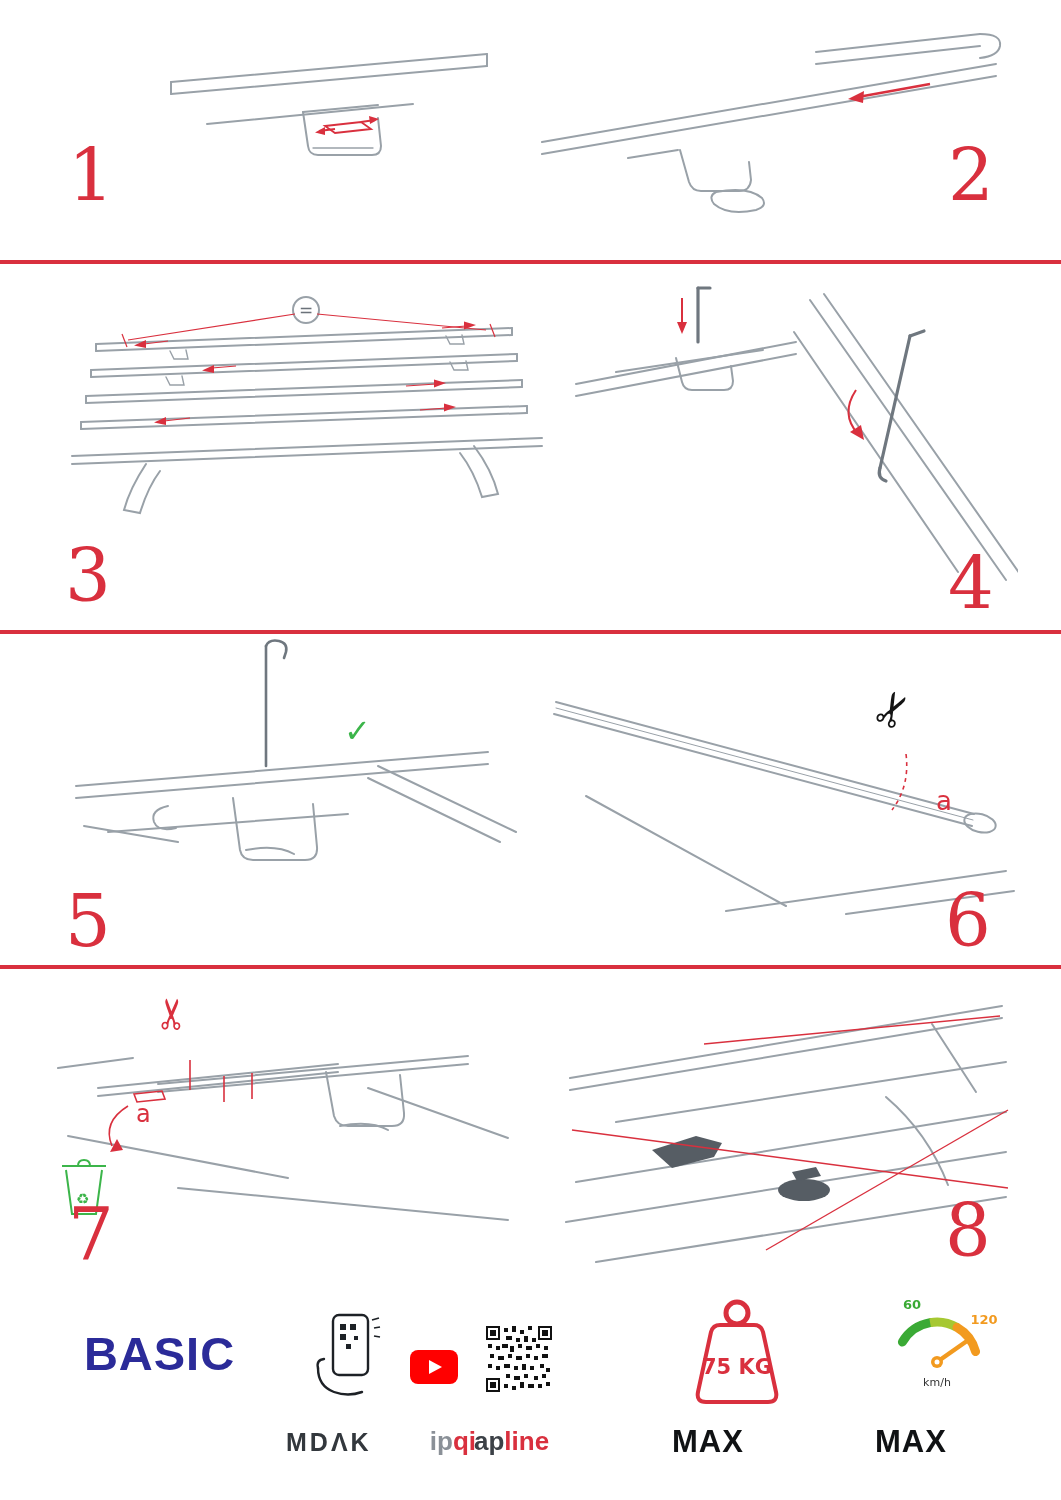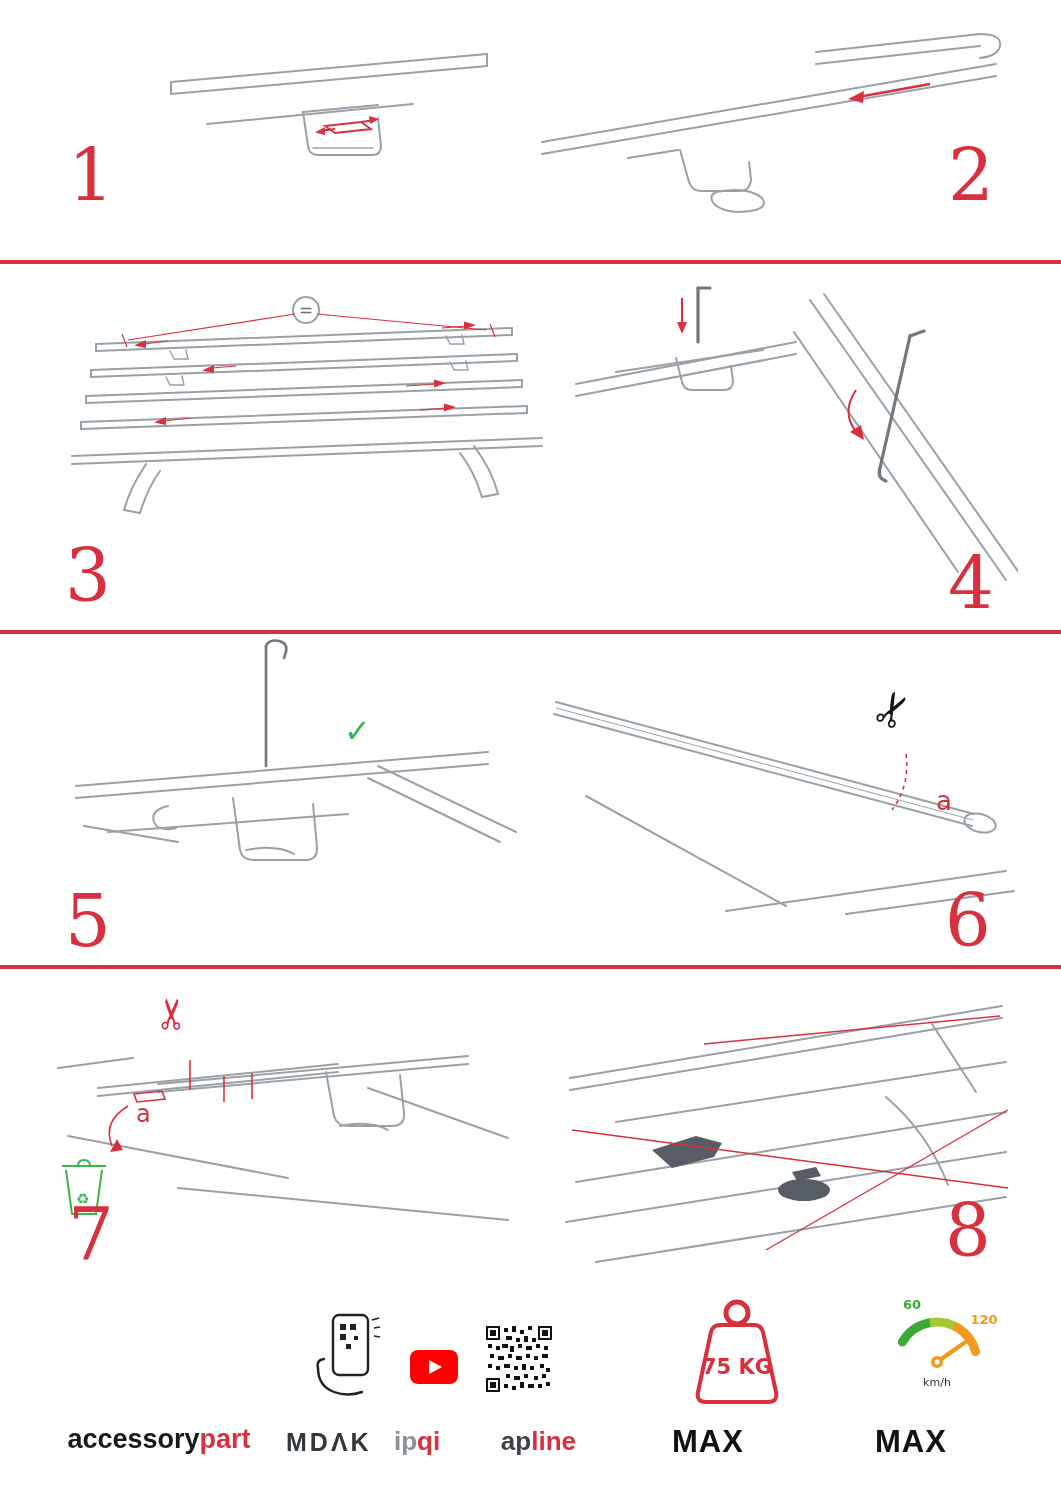--- a/index.html
+++ b/index.html
@@ -9,23 +9,23 @@
   .illus{position:absolute}
   .step-num{position:absolute;font-family:"DejaVu Serif",serif;font-size:72px;line-height:1;color:#d9303e}
   .divider{position:absolute;left:0;width:1061px;height:4px;background:#d9303e}
   .basic{position:absolute;left:52px;top:1326px;width:215px;text-align:center;
          font-weight:800;font-size:47px;letter-spacing:1px;color:#2b2b99}
   .accpart{position:absolute;left:30px;top:1424px;width:258px;text-align:center;
            font-size:27px;font-weight:700;color:#17181a}
   .red-text{color:#d9303e}
   .mdak{position:absolute;left:286px;top:1428px;width:124px;text-align:left;
         font-size:25px;font-weight:700;letter-spacing:3px;color:#33383d}
-  .ipqi{position:absolute;left:394px;top:1426px;width:82px;text-align:left;
+  .ipqi{position:absolute;left:394px;top:1426px;width:82px;text-align:right;
         font-size:26px;font-weight:600;color:#8a9097}
-  .apline{position:absolute;left:474px;top:1426px;width:102px;text-align:right;
+  .apline{position:absolute;left:474px;top:1426px;width:102px;text-align:left;
           font-size:26px;font-weight:600;color:#3c4147}
   .max{position:absolute;font-size:31px;font-weight:700;color:#101214;letter-spacing:1px}
   svg text{font-family:"DejaVu Sans",sans-serif}
 </style>
 </head>
 <body>
 
 <div class="page">
 
   <svg class="illus" style="left:155px;top:28px" width="340" height="215" viewBox="0 0 340 215">
@@ -238,23 +238,21 @@
       <path d="M236 190 l24 -5 5 9 -24 5 z"></path>
     </g>
     <g stroke="#d9303e" stroke-width="1.4" fill="none">
       <path d="M16 148 L452 206"></path>
       <path d="M452 128 L210 268"></path>
       <path d="M148 62 L444 34"></path>
     </g>
   </svg>
   <div class="step-num" style="left:945px;top:1195px">8</div>
 
-  <div class="accpart">
-    <span>accessory</span><span class="red-text">part</span>
-  </div>
+  <div class="basic">BASIC</div>
 
   <svg class="illus" style="left:306px;top:1312px" width="80" height="92" viewBox="0 0 80 92">
     <g fill="none" stroke="#1d2126" stroke-width="2.4" stroke-linecap="round">
       <rect x="27" y="3" width="35" height="60" rx="6"></rect>
       <path d="M12 56 q0 18 16 24 q14 5 28 0"></path>
       <path d="M12 56 q-2 -8 6 -9"></path>
     </g>
     <g fill="#1d2126">
       <rect x="34" y="12" width="6" height="6"></rect>
         <rect x="44" y="12" width="6" height="6"></rect>

